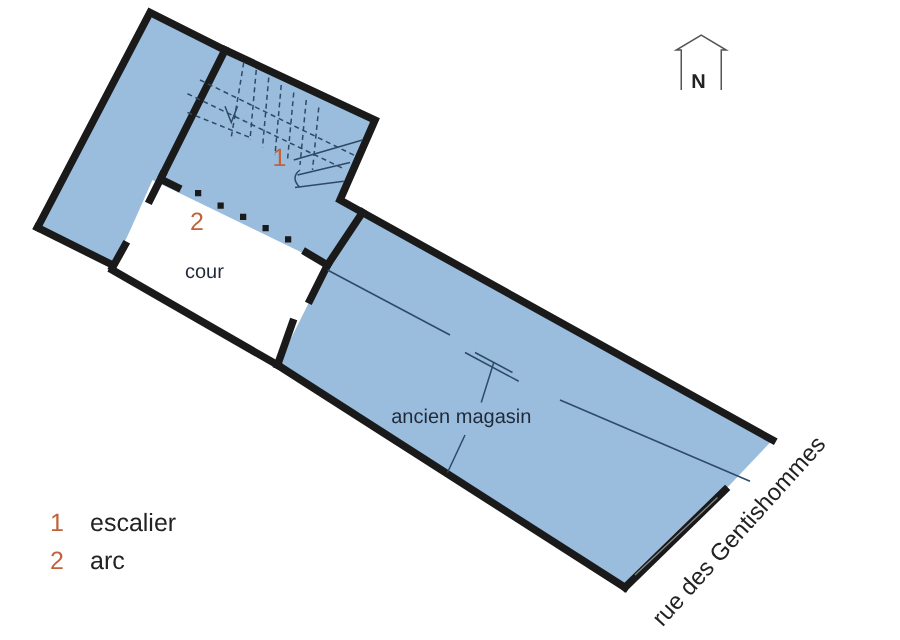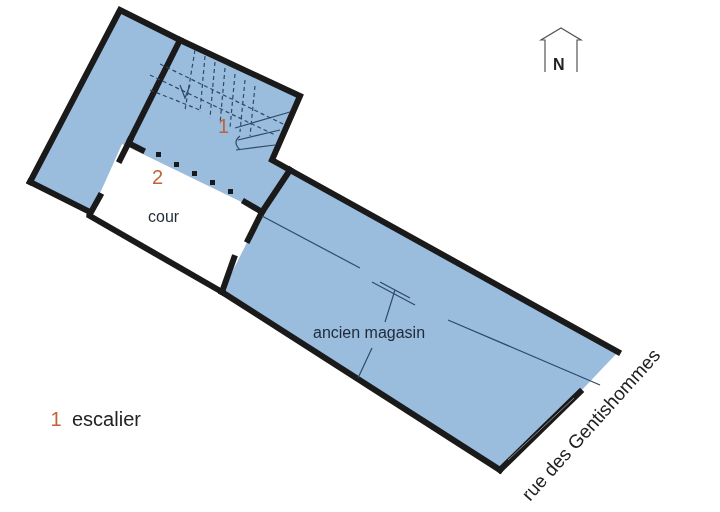--- a/index.html
+++ b/index.html
@@ -5,21 +5,21 @@
   html, body { margin: 0; padding: 0; background: #ffffff; }
   body { width: 720px; height: 512px; position: relative; overflow: hidden; font-family: "Liberation Sans", sans-serif; }
   svg.plan { position: absolute; left: 0; top: 0; }
   .room { fill: #9ABCDD; }
   .wall { stroke: #1a1a1a; stroke-width: 6; fill: none; stroke-linecap: square; }
   .thin { stroke: #2e4a66; stroke-width: 1.2; fill: none; }
   .dash { stroke: #2e4a66; stroke-width: 1.2; fill: none; stroke-dasharray: 4 3; }
   .lbl { font-family: "Liberation Sans", sans-serif; font-size: 16px; fill: #1f2a38; }
   .num { font-family: "Liberation Sans", sans-serif; font-size: 20px; fill: #c0633a; }
   .street { font-family: "Liberation Sans", sans-serif; font-size: 19px; fill: #222; }
-  .legend { position: absolute; left: 40px; top: 404px; font-size: 20px; color: #222; line-height: 30px; text-align: center; }
+  .legend { position: absolute; left: 40px; top: 404px; font-size: 20px; color: #222; line-height: 30px; }
   .legend .n { color: #c0633a; display: inline-block; width: 32px; }
 </style>
 </head>
 <body>
 
 <svg class="plan" width="720" height="512" viewBox="0 0 720 512">
 
   <polygon class="room" points="120,10 180,40 90,212 30,182"></polygon>
 
   <polygon class="room" points="180,40 300,96 272,160 290,170 262,212 92,144 120,10"></polygon>
@@ -80,13 +80,14 @@
   <text class="street" transform="translate(530,502) rotate(-48)">rue des Gentishommes</text>
 
   <g>
     <polyline points="545,72 545,40 541,40 561,28 581,40 577,40 577,72" fill="none" stroke="#555" stroke-width="1.2"></polyline>
     <text x="553" y="70" font-family="Liberation Sans, sans-serif" font-size="16" font-weight="bold" fill="#222">N</text>
   </g>
 </svg>
 
 <div class="legend">
   <div><span class="n">1</span><span>escalier</span></div>
+  <div><span class="n">2</span><span>arc</span></div>
 </div>
 
 </body></html>

